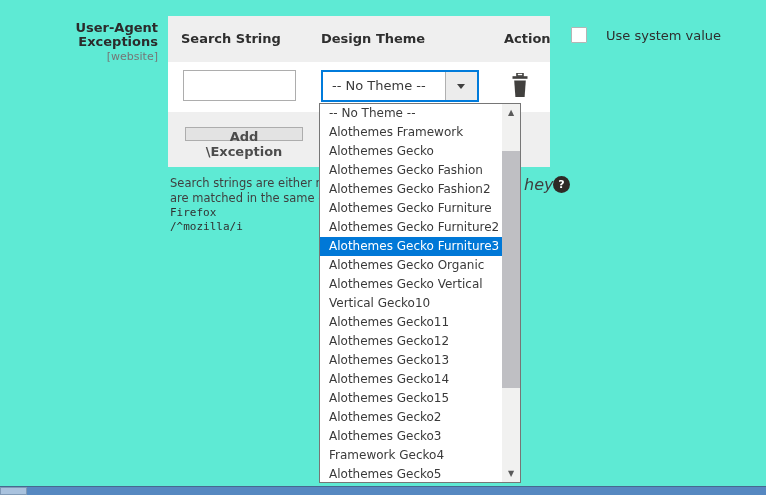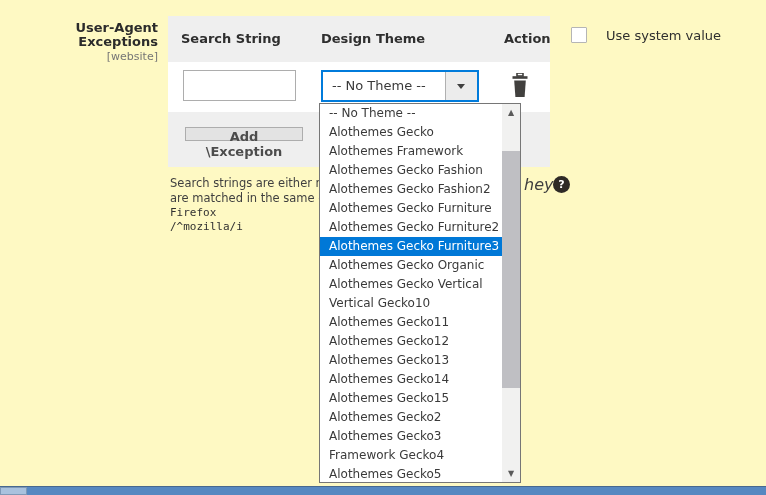--- a/index.html
+++ b/index.html
@@ -1,16 +1,16 @@
 <!DOCTYPE html>
 <html><head>
 <meta charset="utf-8">
 <style>
   html,body{margin:0;padding:0;background:#fff;}
-  #canvas{position:relative;width:766px;height:495px;background:#fef9c3;overflow:hidden;
+  #canvas{position:relative;width:766px;height:495px;background:#5eead4;overflow:hidden;
           font-family:"DejaVu Sans","Liberation Sans",sans-serif;color:#303030;}
   .abs{position:absolute;}
 
   
   .field-label{left:0;top:21px;width:158px;text-align:right;}
   .field-label .lbl{font-size:13px;font-weight:bold;color:#2b2b2b;line-height:14px;}
   .field-label .scope{font-size:11px;color:#757575;line-height:13px;margin-top:1px;text-align:right;}
 
   
   .thead{left:168px;top:16px;width:382px;height:46px;background:#efefef;}
@@ -109,22 +109,22 @@
   </div>
 
   <div class="abs syscheck">
     <span class="cbx"></span>
     <span class="cbx-label">Use system value</span>
   </div>
 
   <div class="abs droplist">
     <div class="options">
         <div class="opt">-- No Theme --</div>
+        <div class="opt">Alothemes Framework</div>
         <div class="opt">Alothemes Gecko</div>
-        <div class="opt">Alothemes Framework</div>
         <div class="opt">Alothemes Gecko Fashion</div>
         <div class="opt">Alothemes Gecko Fashion2</div>
         <div class="opt">Alothemes Gecko Furniture</div>
         <div class="opt">Alothemes Gecko Furniture2</div>
         <div class="opt selected">Alothemes Gecko Furniture3</div>
         <div class="opt">Alothemes Gecko Organic</div>
         <div class="opt">Alothemes Gecko Vertical</div>
         <div class="opt">Vertical Gecko10</div>
         <div class="opt">Alothemes Gecko11</div>
         <div class="opt">Alothemes Gecko12</div>

